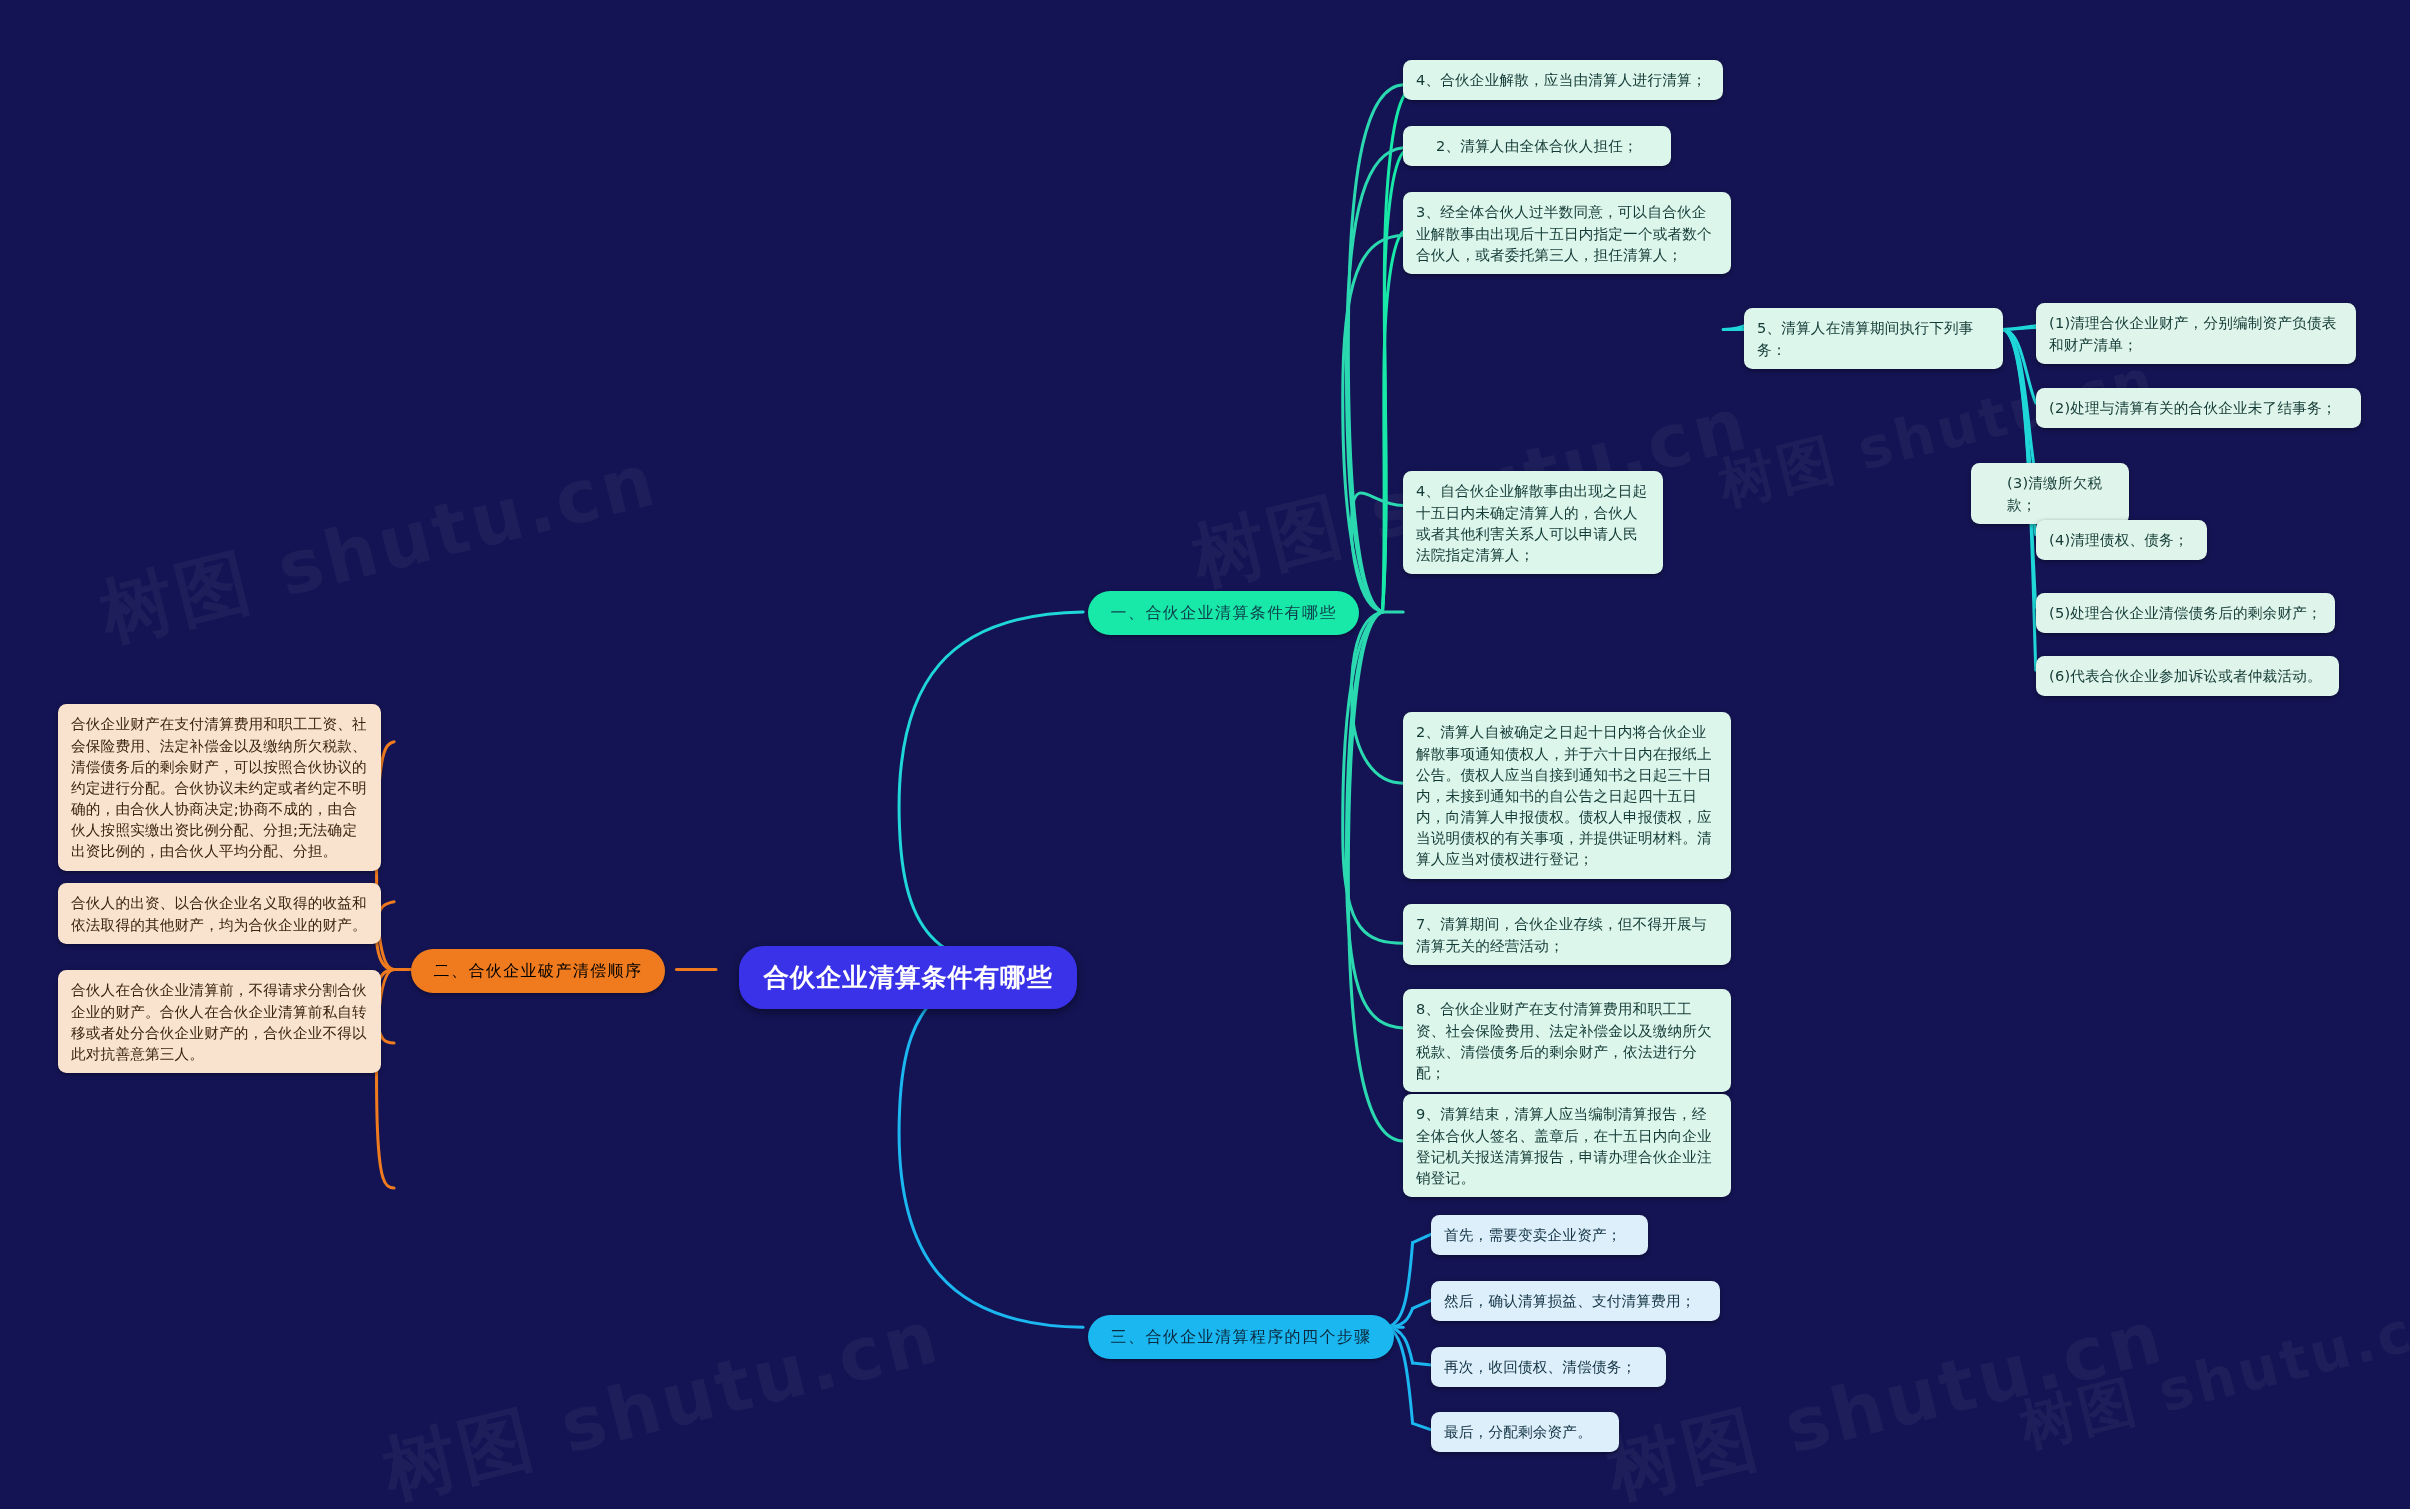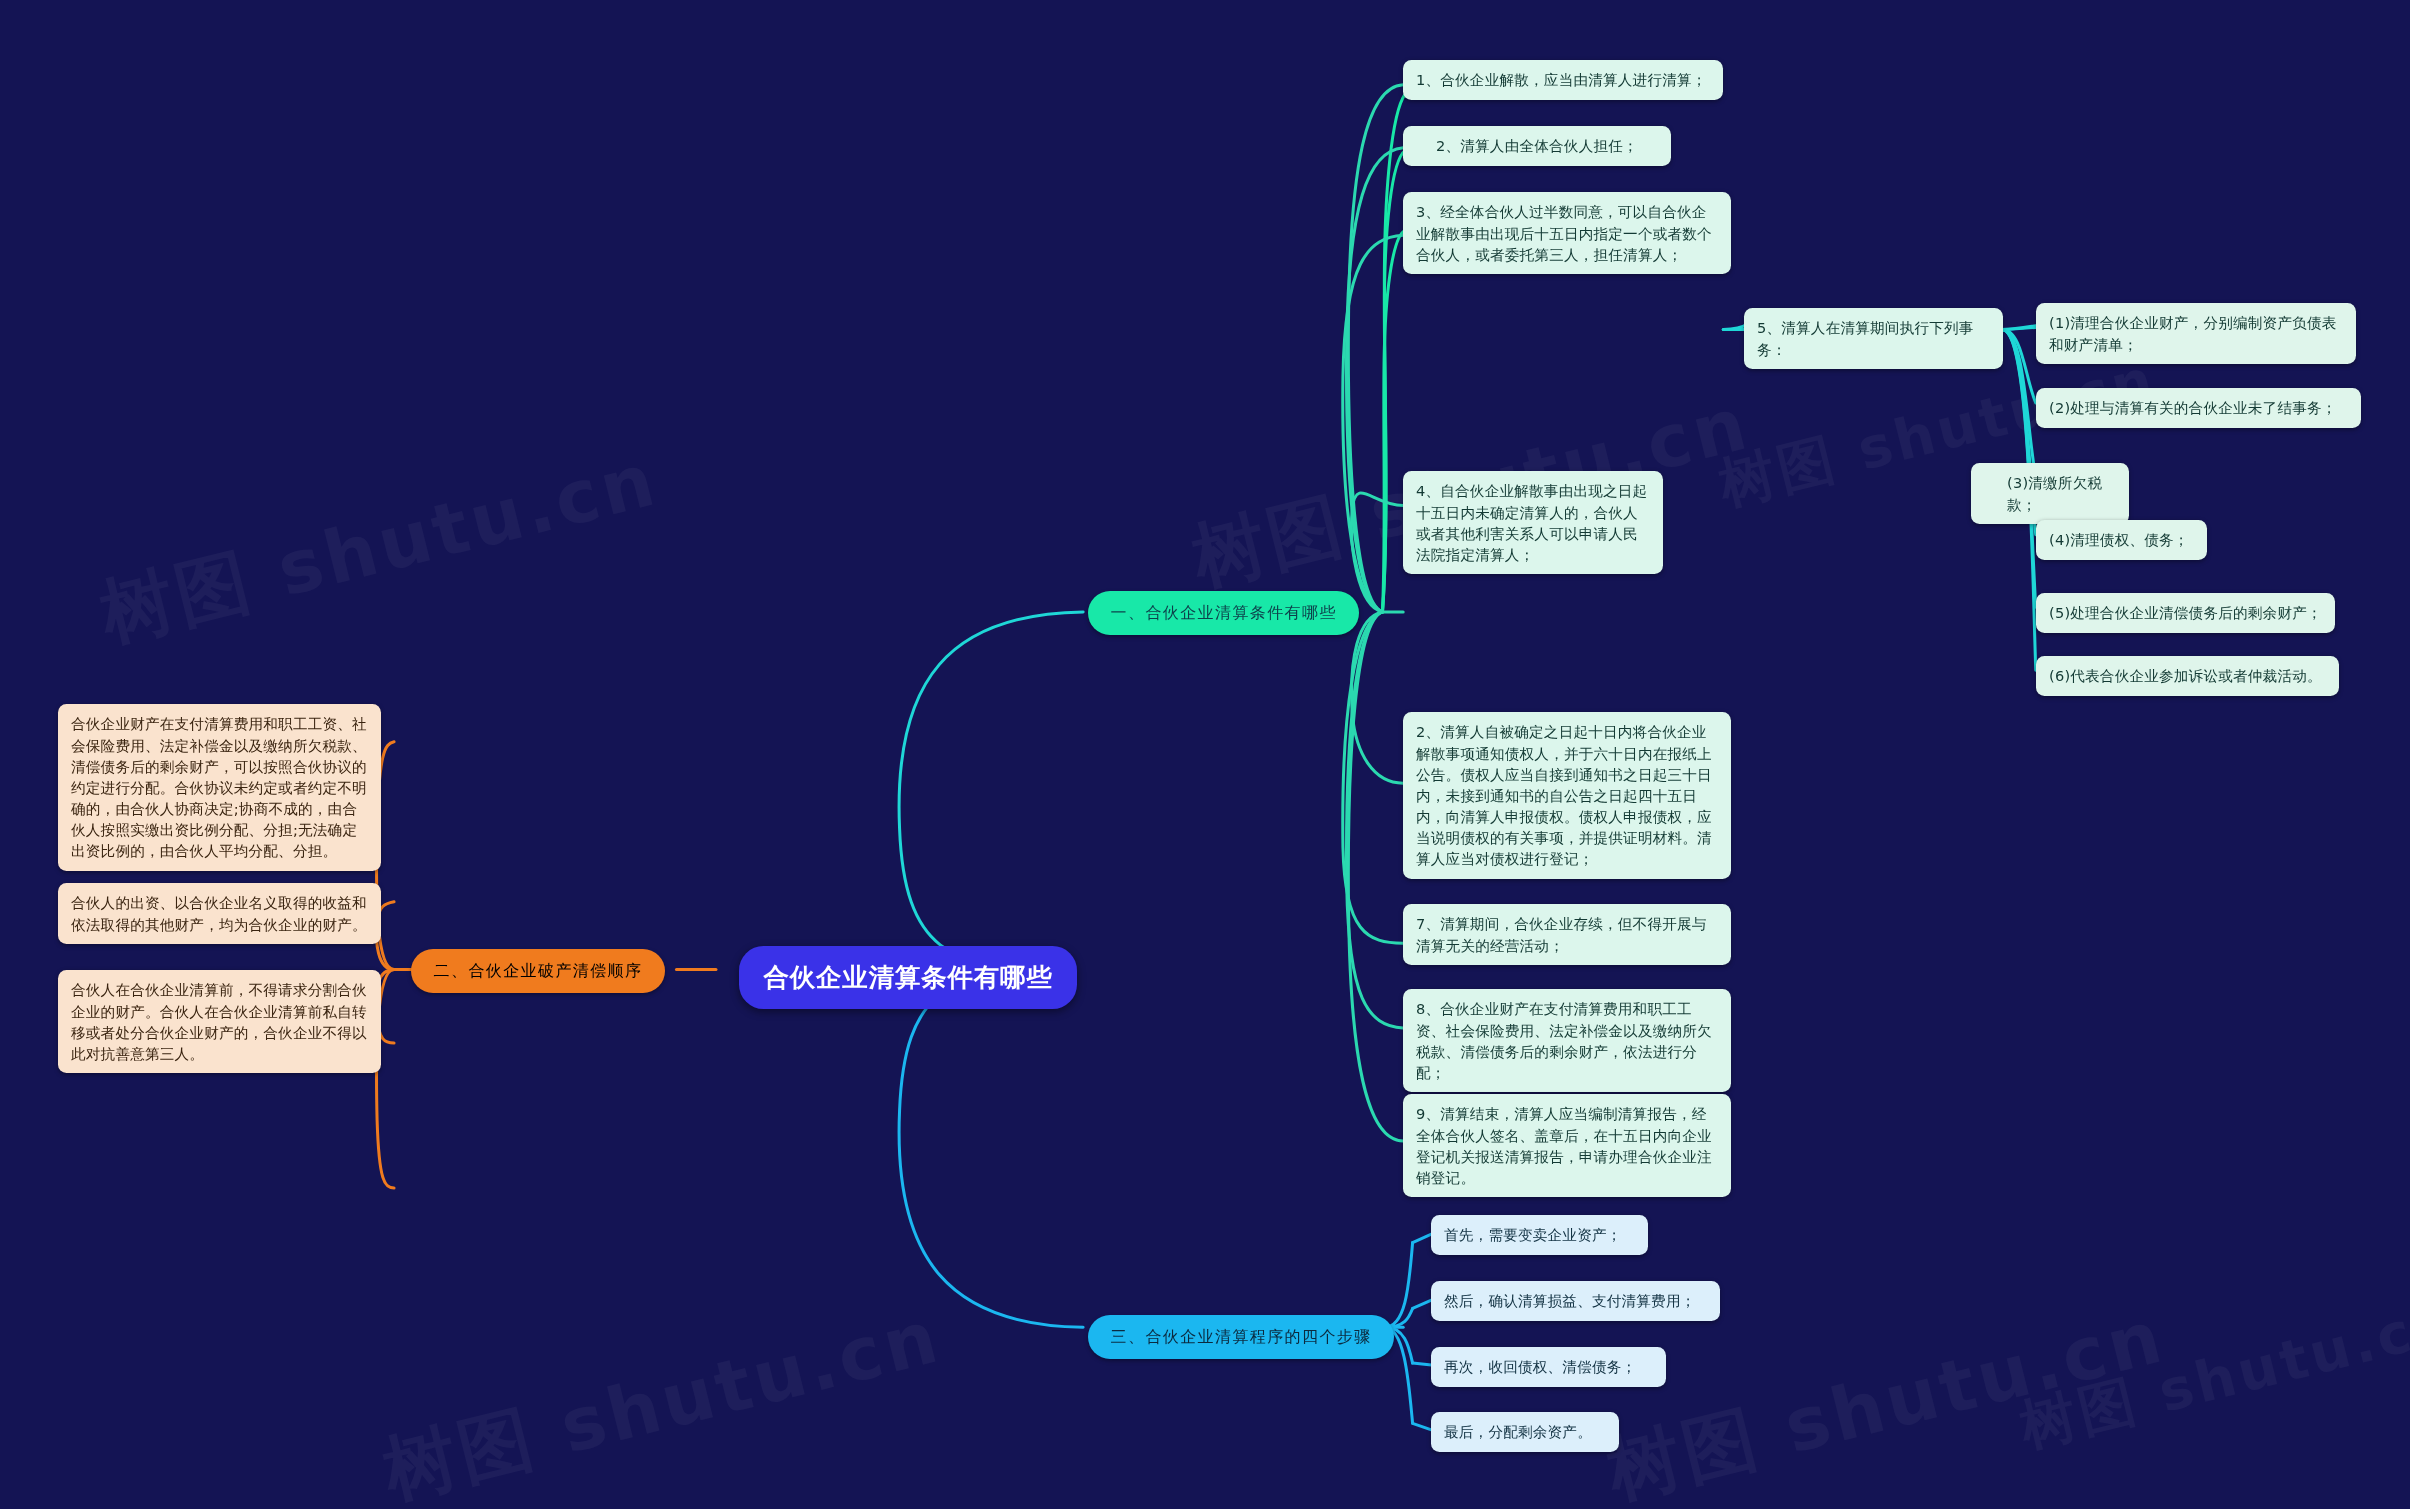--- a/index.html
+++ b/index.html
@@ -140,21 +140,21 @@
   </svg>
 
   <div class="node root" style="left:739px; top:946px;">合伙企业清算条件有哪些</div>
 
   <div class="node branch branch-green" style="left:1088px; top:591px;">一、合伙企业清算条件有哪些</div>
 
   <div class="node branch branch-orange" style="left:411px; top:949px;">二、合伙企业破产清偿顺序</div>
 
   <div class="node branch branch-blue" style="left:1088px; top:1307px;margin-top:8px;">三、合伙企业清算程序的四个步骤</div>
 
-  <div class="node leaf leaf-mint" style="left:1403px; top:60px; width:320px;">1、合伙企业解散，应当由清算人进行清算；</div>
+  <div class="node leaf leaf-mint" style="left:1403px; top:60px; width:320px;">4、合伙企业解散，应当由清算人进行清算；</div>
 
   <div class="node leaf leaf-mint" style="left:1403px; top:126px; width:268px;padding-left:33px;">2、清算人由全体合伙人担任；</div>
 
   <div class="node leaf leaf-mint" style="left:1403px; top:192px; width:328px;">3、经全体合伙人过半数同意，可以自合伙企业解散事由出现后十五日内指定一个或者数个合伙人，或者委托第三人，担任清算人；</div>
 
   <div class="node leaf leaf-mint" style="left:1403px; top:471px; width:260px;">4、自合伙企业解散事由出现之日起十五日内未确定清算人的，合伙人或者其他利害关系人可以申请人民法院指定清算人；</div>
 
   <div class="node leaf leaf-mint" style="left:1744px; top:308px; width:259px;">5、清算人在清算期间执行下列事务：</div>
 
   <div class="node leaf leaf-mint" style="left:1403px; top:712px; width:328px;">2、清算人自被确定之日起十日内将合伙企业解散事项通知债权人，并于六十日内在报纸上公告。债权人应当自接到通知书之日起三十日内，未接到通知书的自公告之日起四十五日内，向清算人申报债权。债权人申报债权，应当说明债权的有关事项，并提供证明材料。清算人应当对债权进行登记；</div>

